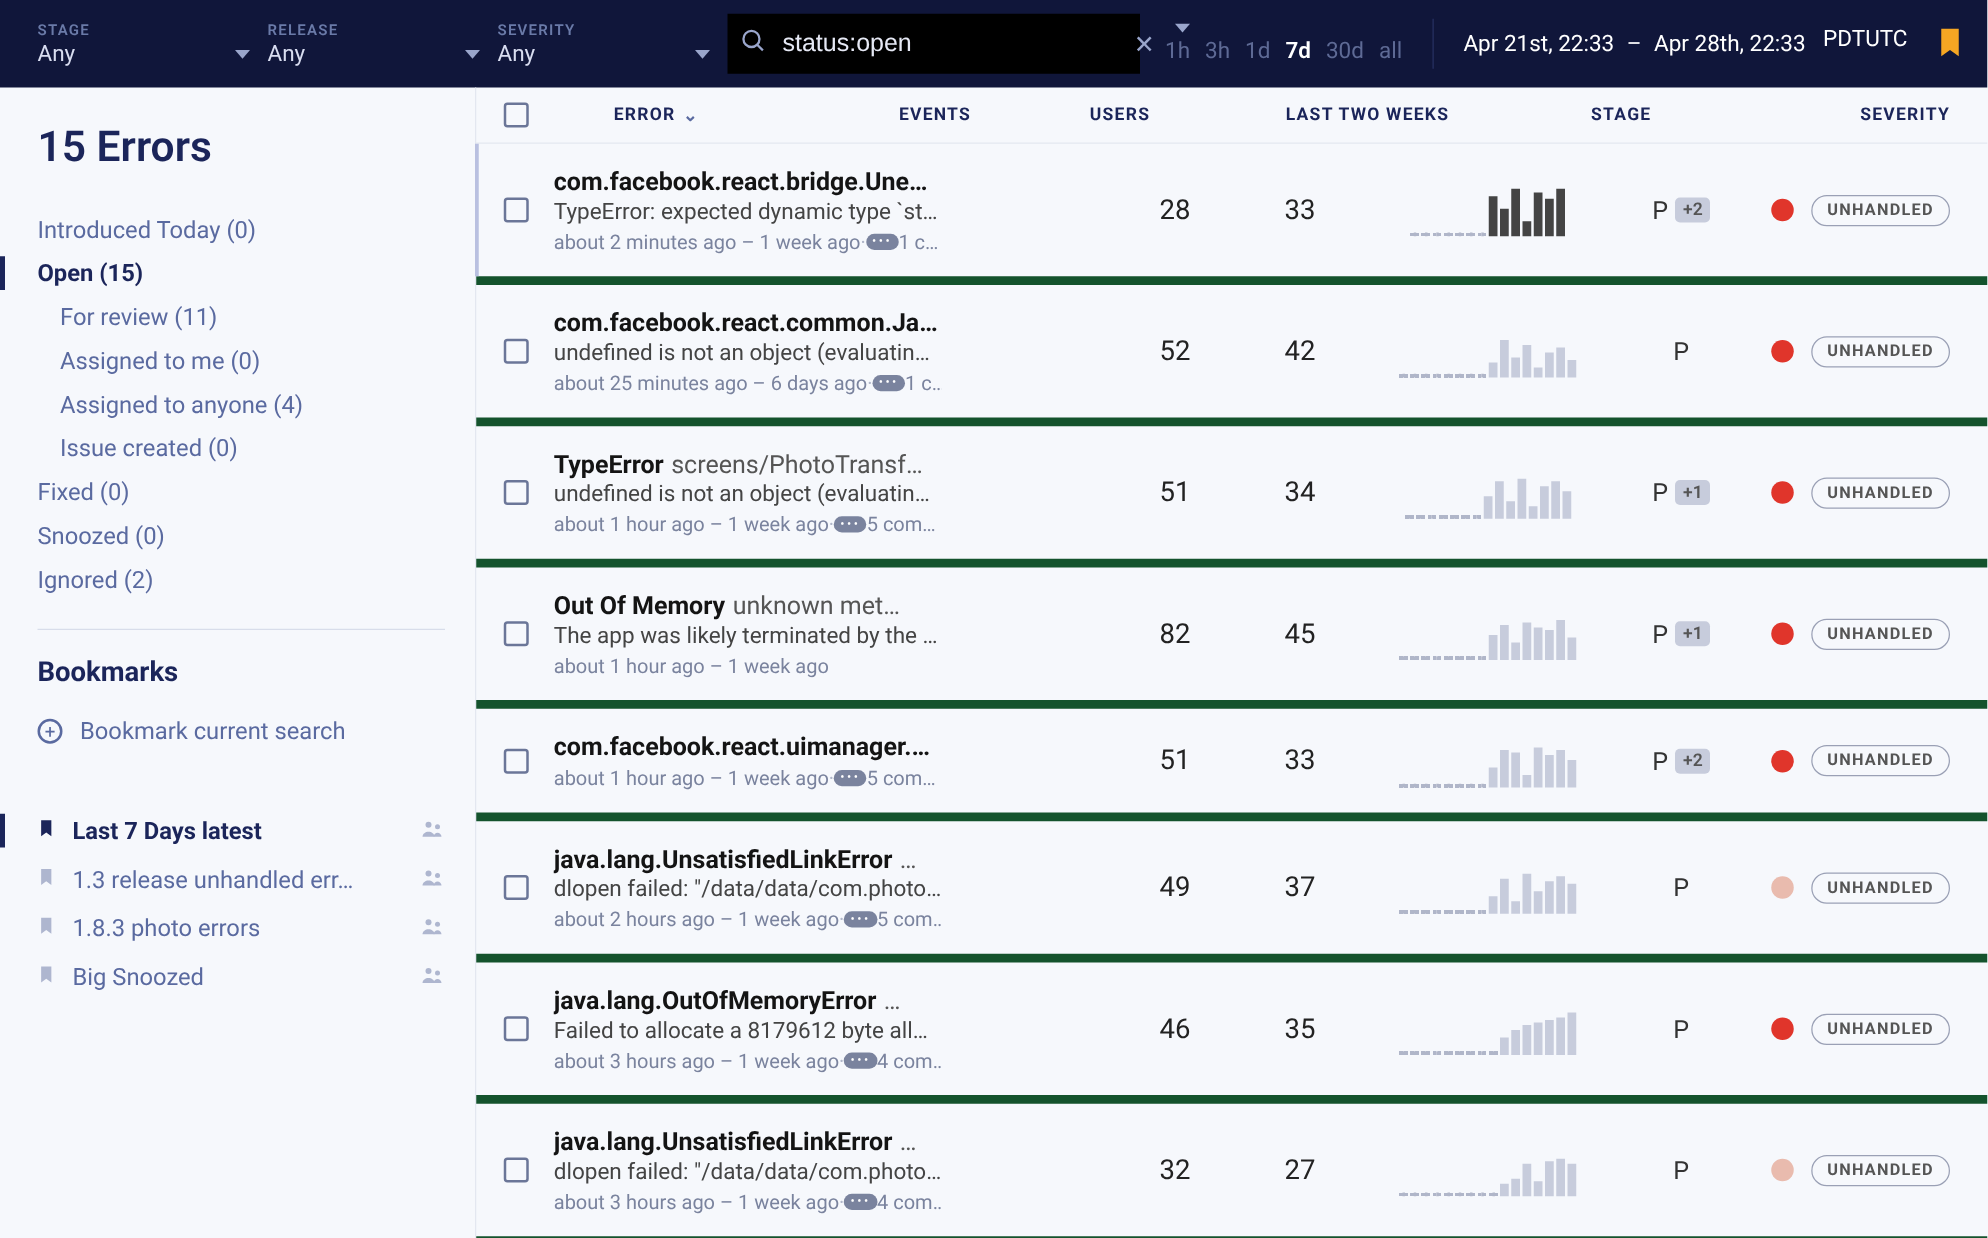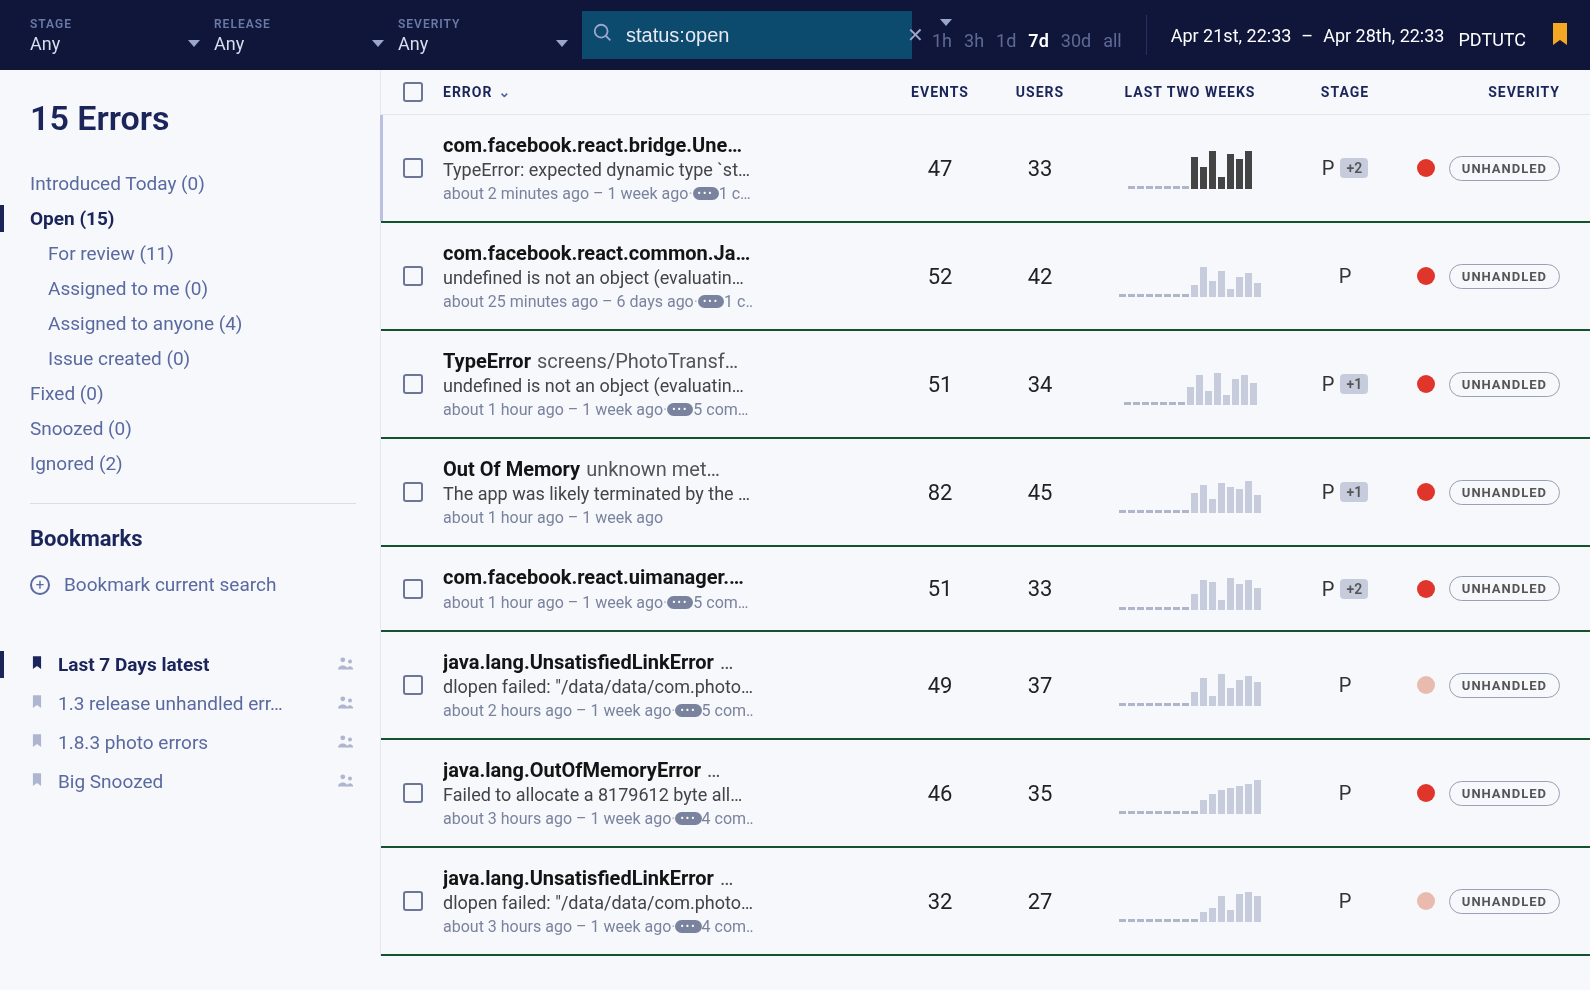--- a/index.html
+++ b/index.html
@@ -2,30 +2,30 @@
 <html><head>
 <meta charset="utf-8">
 <style>
   * { box-sizing: border-box; margin: 0; padding: 0; }
   body { font-family: -apple-system, BlinkMacSystemFont, "Segoe UI", Roboto, Helvetica, Arial, sans-serif; background:#f6f8fc; color:#222; width:1590px; }
   .topbar { background:#10163a; color:#fff; display:flex; align-items:center; height:70px; padding:0 18px 0 30px; gap:14px; }
   .filter { display:flex; flex-direction:column; gap:2px; width:170px; cursor:pointer; }
   .filter-label { font-size:12px; letter-spacing:1px; color:#6a7aa8; font-weight:600; }
   .filter-value { display:flex; align-items:center; justify-content:space-between; font-size:18px; color:#d8ddf0; }
   .caret-down { width:0; height:0; border-left:6px solid transparent; border-right:6px solid transparent; border-top:7px solid #9aa6cc; }
-  .search-wrap { background:#0c4a6e; display:flex; align-items:center; height:48px; width:330px; padding:0 10px; gap:12px; }
+  .search-wrap { background:#000000; display:flex; align-items:center; height:48px; width:330px; padding:0 10px; gap:12px; }
   .search-icon svg { width:22px; height:22px; stroke:#9aa6cc; fill:none; stroke-width:2; }
   .search-input { flex:1; background:transparent; border:none; outline:none; color:#e6e9f5; font-size:20px; }
   .search-clear { color:#9aa6cc; font-size:20px; cursor:pointer; padding:0 4px;}
   .search-caret { cursor:pointer; }
   .time-opts { display:flex; gap:12px; margin-left:6px;margin-top:10px; }
   .time-opt { font-size:18px; color:#5e6a95; cursor:pointer; }
   .time-opt.sel { color:#fff; font-weight:600; }
   .vdiv { width:1px; height:40px; background:#263062; margin:0 10px; }
-  .range { display:flex; align-items:flex-end; gap:10px; }
+  .range { display:flex; align-items:flex-start; gap:10px; }
   .range span { font-size:18px; color:#fff; }
   .dash { color:#6a7aa8; }
   .tz { display:flex; flex-direction:row; font-size:11px; color:#6a7aa8; line-height:13px; margin-left:4px; }
   .bookmark-top { margin-left:auto; }
   .bookmark-top svg { width:24px; height:28px; fill:#f5a623; }
 
   .main { display:flex; }
   .sidebar { width:380px; padding:28px 24px 28px 30px; }
   .side-title { font-size:34px; color:#1b255a; font-weight:600; margin-bottom:28px; }
   .nav-item { font-size:19px; color:#5a6aa0; padding:6px 0; cursor:pointer; }
@@ -36,30 +36,30 @@
   .side-h2 { font-size:22px; color:#1b255a; font-weight:700; margin:20px 0 14px; }
   .bm-row { display:flex; align-items:center; gap:14px; font-size:19px; color:#5a6aa0; padding:8px 0; cursor:pointer; position:relative; }
   .bm-row.active { color:#1b255a; font-weight:700;margin-top:41px; }
   .bm-row.active::before { content:""; position:absolute; left:-30px; top:6px; bottom:6px; width:4px; background:#1b255a; }
   .bm-row .txt { flex:1; white-space:nowrap; overflow:hidden; text-overflow:ellipsis; }
   .bm-row .share { color:#aeb6cf; }
   .plus-circ { width:20px; height:20px; border:2px solid #5a6aa0; border-radius:50%; display:inline-flex; align-items:center; justify-content:center; font-size:15px; }
   .bm-ic svg { width:14px; height:18px; }
 
   .content { flex:1; border-left:1px solid #e3e7f0; }
-  .cols { display:flex; align-items:center; padding:12px 30px 12px 22px; border-bottom:1px solid #e3e7f0; font-size:14px; font-weight:700; letter-spacing:1px; color:#1b255a; }
+  .cols { display:flex; align-items:center; padding:12px 30px 12px 22px; border-bottom:1px solid #e3e7f0; font-size:14px; font-weight:700; letter-spacing:1px; color:#1b255a;gap:48px; }
   .chk { width:20px; height:20px; border:2px solid #6b7698; border-radius:3px; flex-shrink:0; cursor:pointer; }
   .c-err { flex:1; margin-left:20px; display:flex; align-items:center; gap:6px;}
   .c-events { width:100px; text-align:center; }
   .c-users { width:100px; text-align:center; }
   .c-spark { width:200px; text-align:center; }
   .c-stage { width:110px; text-align:center; }
   .c-sev { width:160px; text-align:right; }
 
-  .row { display:flex; align-items:center; padding:18px 30px 18px 22px; border-bottom:2px solid #14532d;justify-content:flex-end; }
+  .row { display:flex; align-items:center; padding:18px 30px 18px 22px; border-bottom:7px solid #14532d;justify-content:flex-end; }
   .row:first-of-type { position:relative; }
   .row:first-of-type::before { content:""; position:absolute; left:-1px; top:0; bottom:0; width:3px; background:#b9c0e0; }
   .err-col { flex:1; margin-left:20px; min-width:0; }
   .line1 { font-size:20px; font-weight:700; color:#141414; white-space:nowrap; overflow:hidden; text-overflow:ellipsis; max-width:310px; }
   .context { font-weight:400; color:#555; margin-left:6px;}
   .line2 { font-size:18px; color:#444; white-space:nowrap; overflow:hidden; text-overflow:ellipsis; max-width:310px; margin-top:2px;}
   .line3 { font-size:16px; color:#7a839e; margin-top:4px; display:flex; align-items:center; gap:0; white-space:nowrap; overflow:hidden; max-width:310px;}
   .sep { color:#b0b6c9; }
   .comment-ic { background:#7a839e; color:#fff; border-radius:10px; font-size:10px; padding:1px 5px; letter-spacing:2px; }
   .num { font-size:22px; color:#222; text-align:center; }
@@ -237,21 +237,21 @@
     <div class="err-col">
       <div class="line1">com.facebook.react.bridge.Une…</div>
       <div class="line2">TypeError: expected dynamic type `st…</div>
       <div class="line3">
               <span>about 2 minutes ago – 1 week ago</span>
               <span class="sep">·</span>
               <span class="comment-ic">•••</span>
               <span>1 c…</span>
             </div>
     </div>
-    <div class="c-events num">47</div>
+    <div class="c-events num">28</div>
     <div class="c-users num">33</div>
     <div class="spark">
             <div class="spark-inner">
               <span class="bar dotted"></span>
               <span class="bar dotted"></span>
               <span class="bar dotted"></span>
               <span class="bar dotted"></span>
               <span class="bar dotted"></span>
               <span class="bar dotted"></span>
               <span class="bar dotted"></span>

